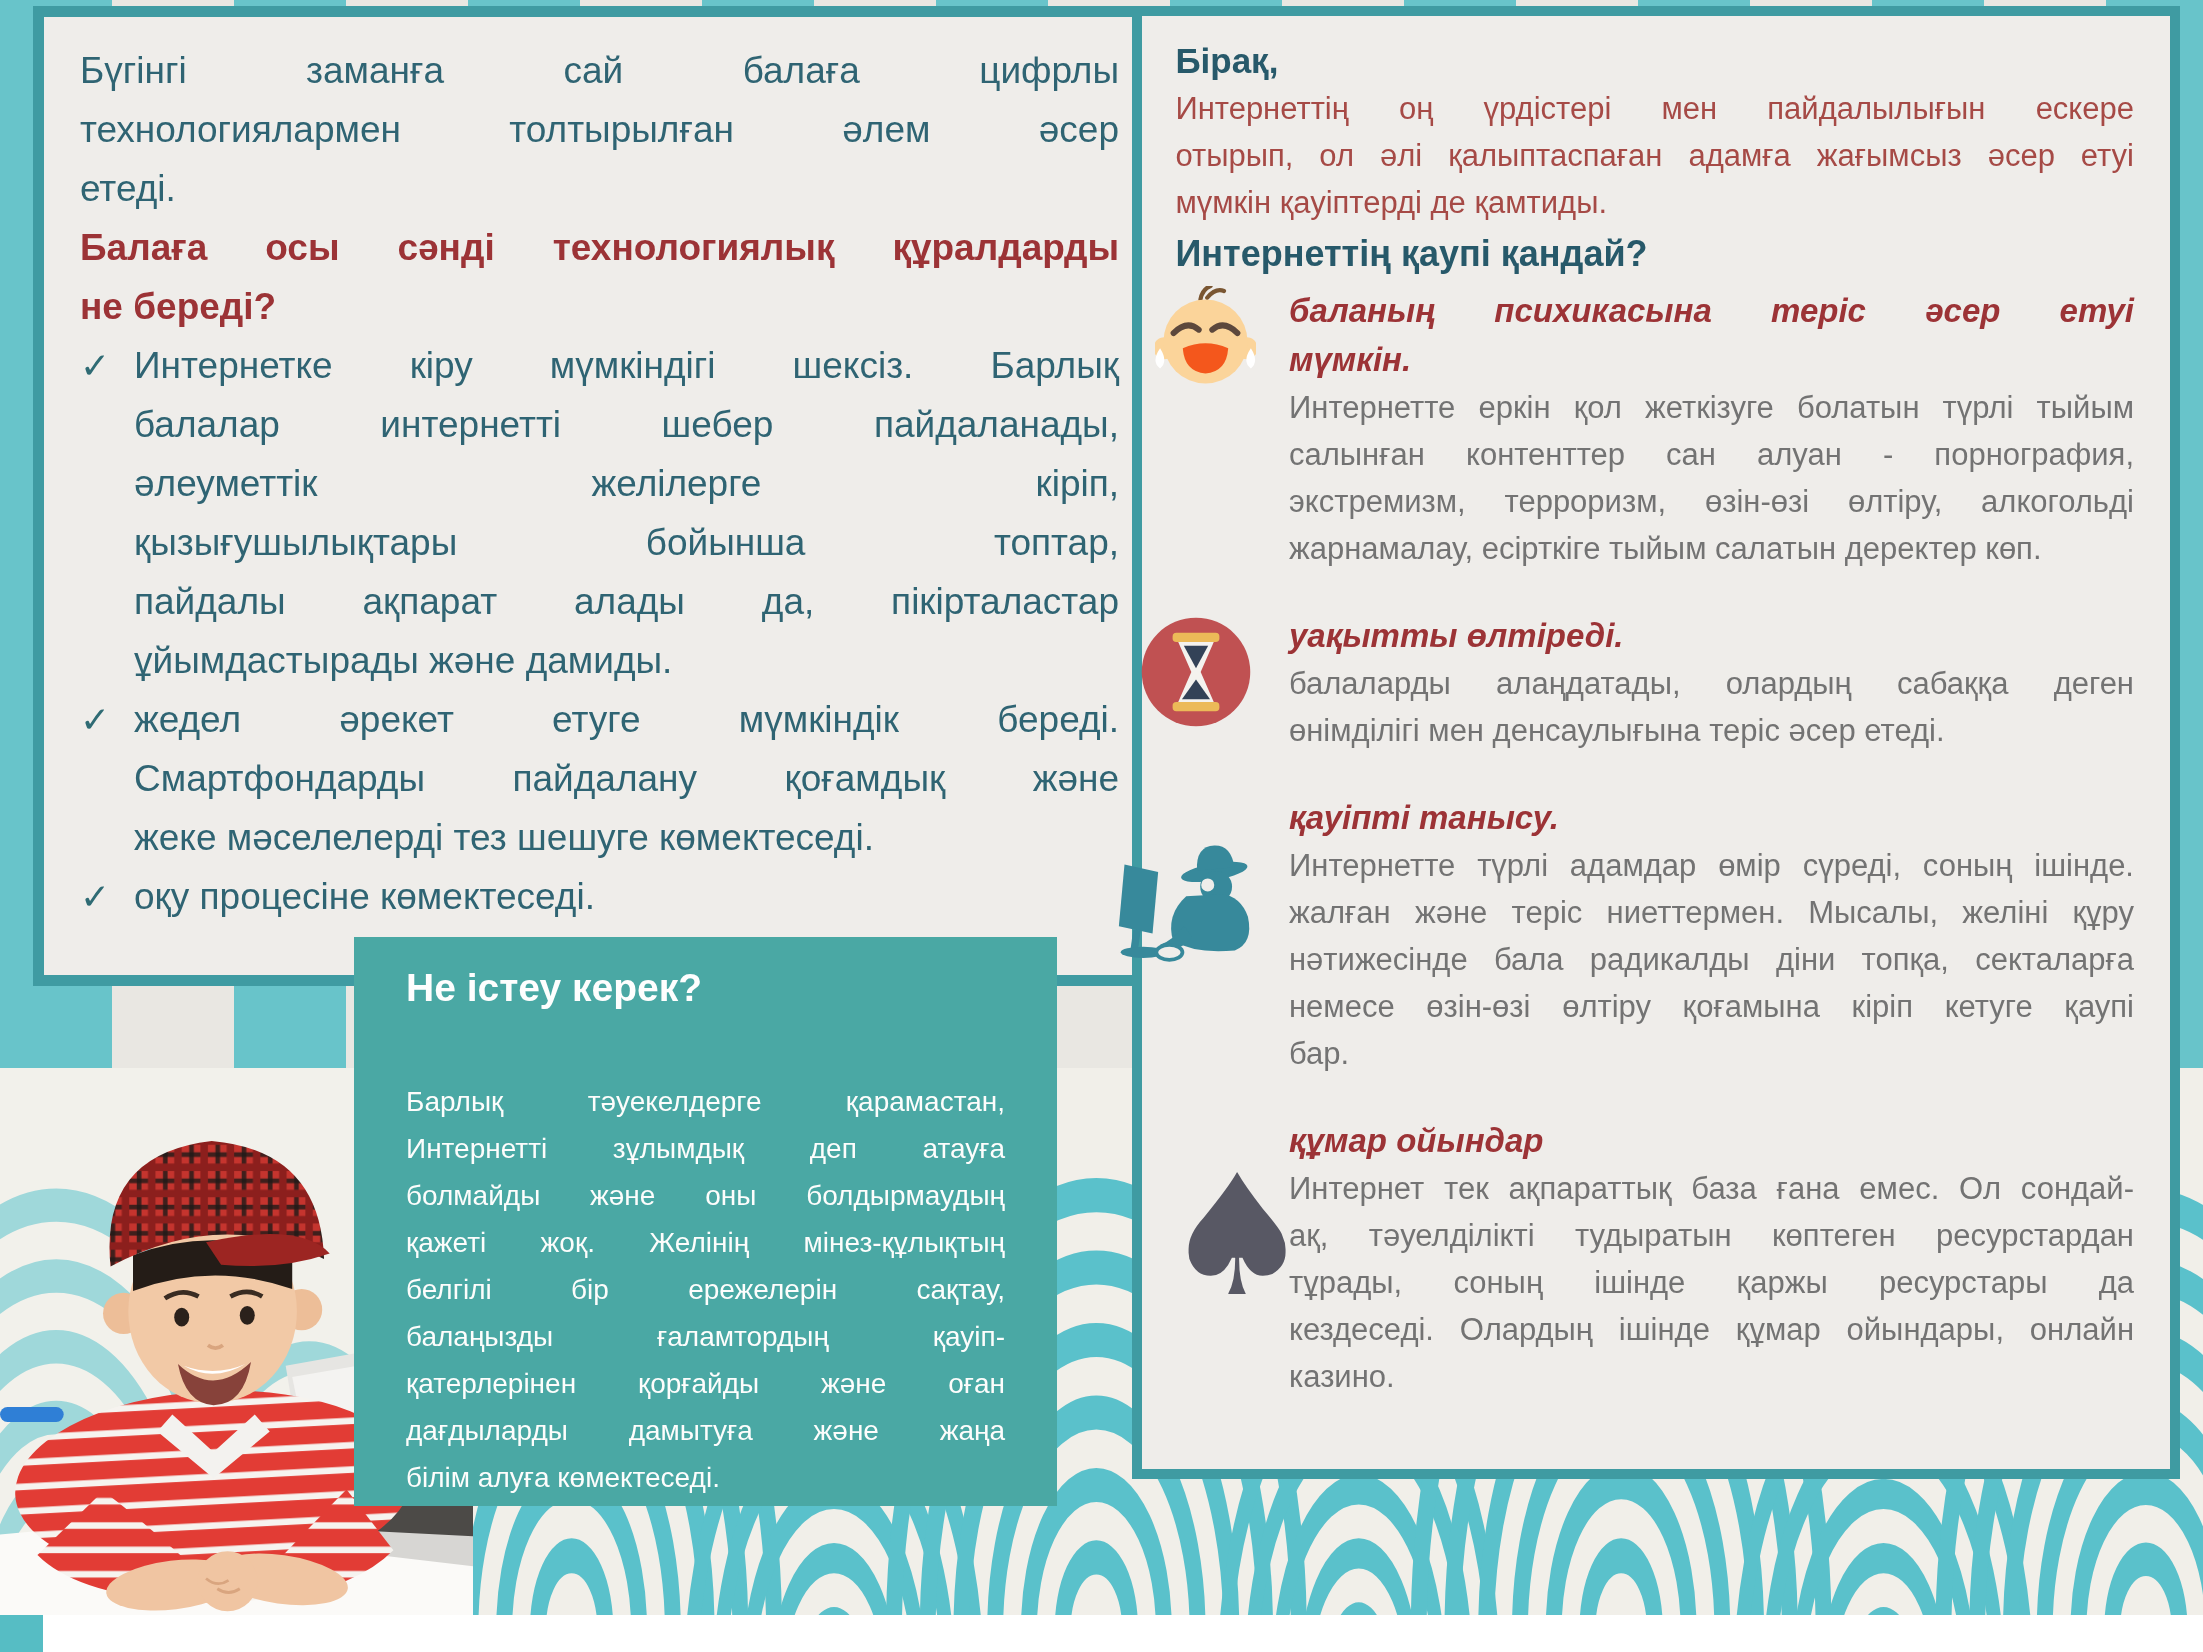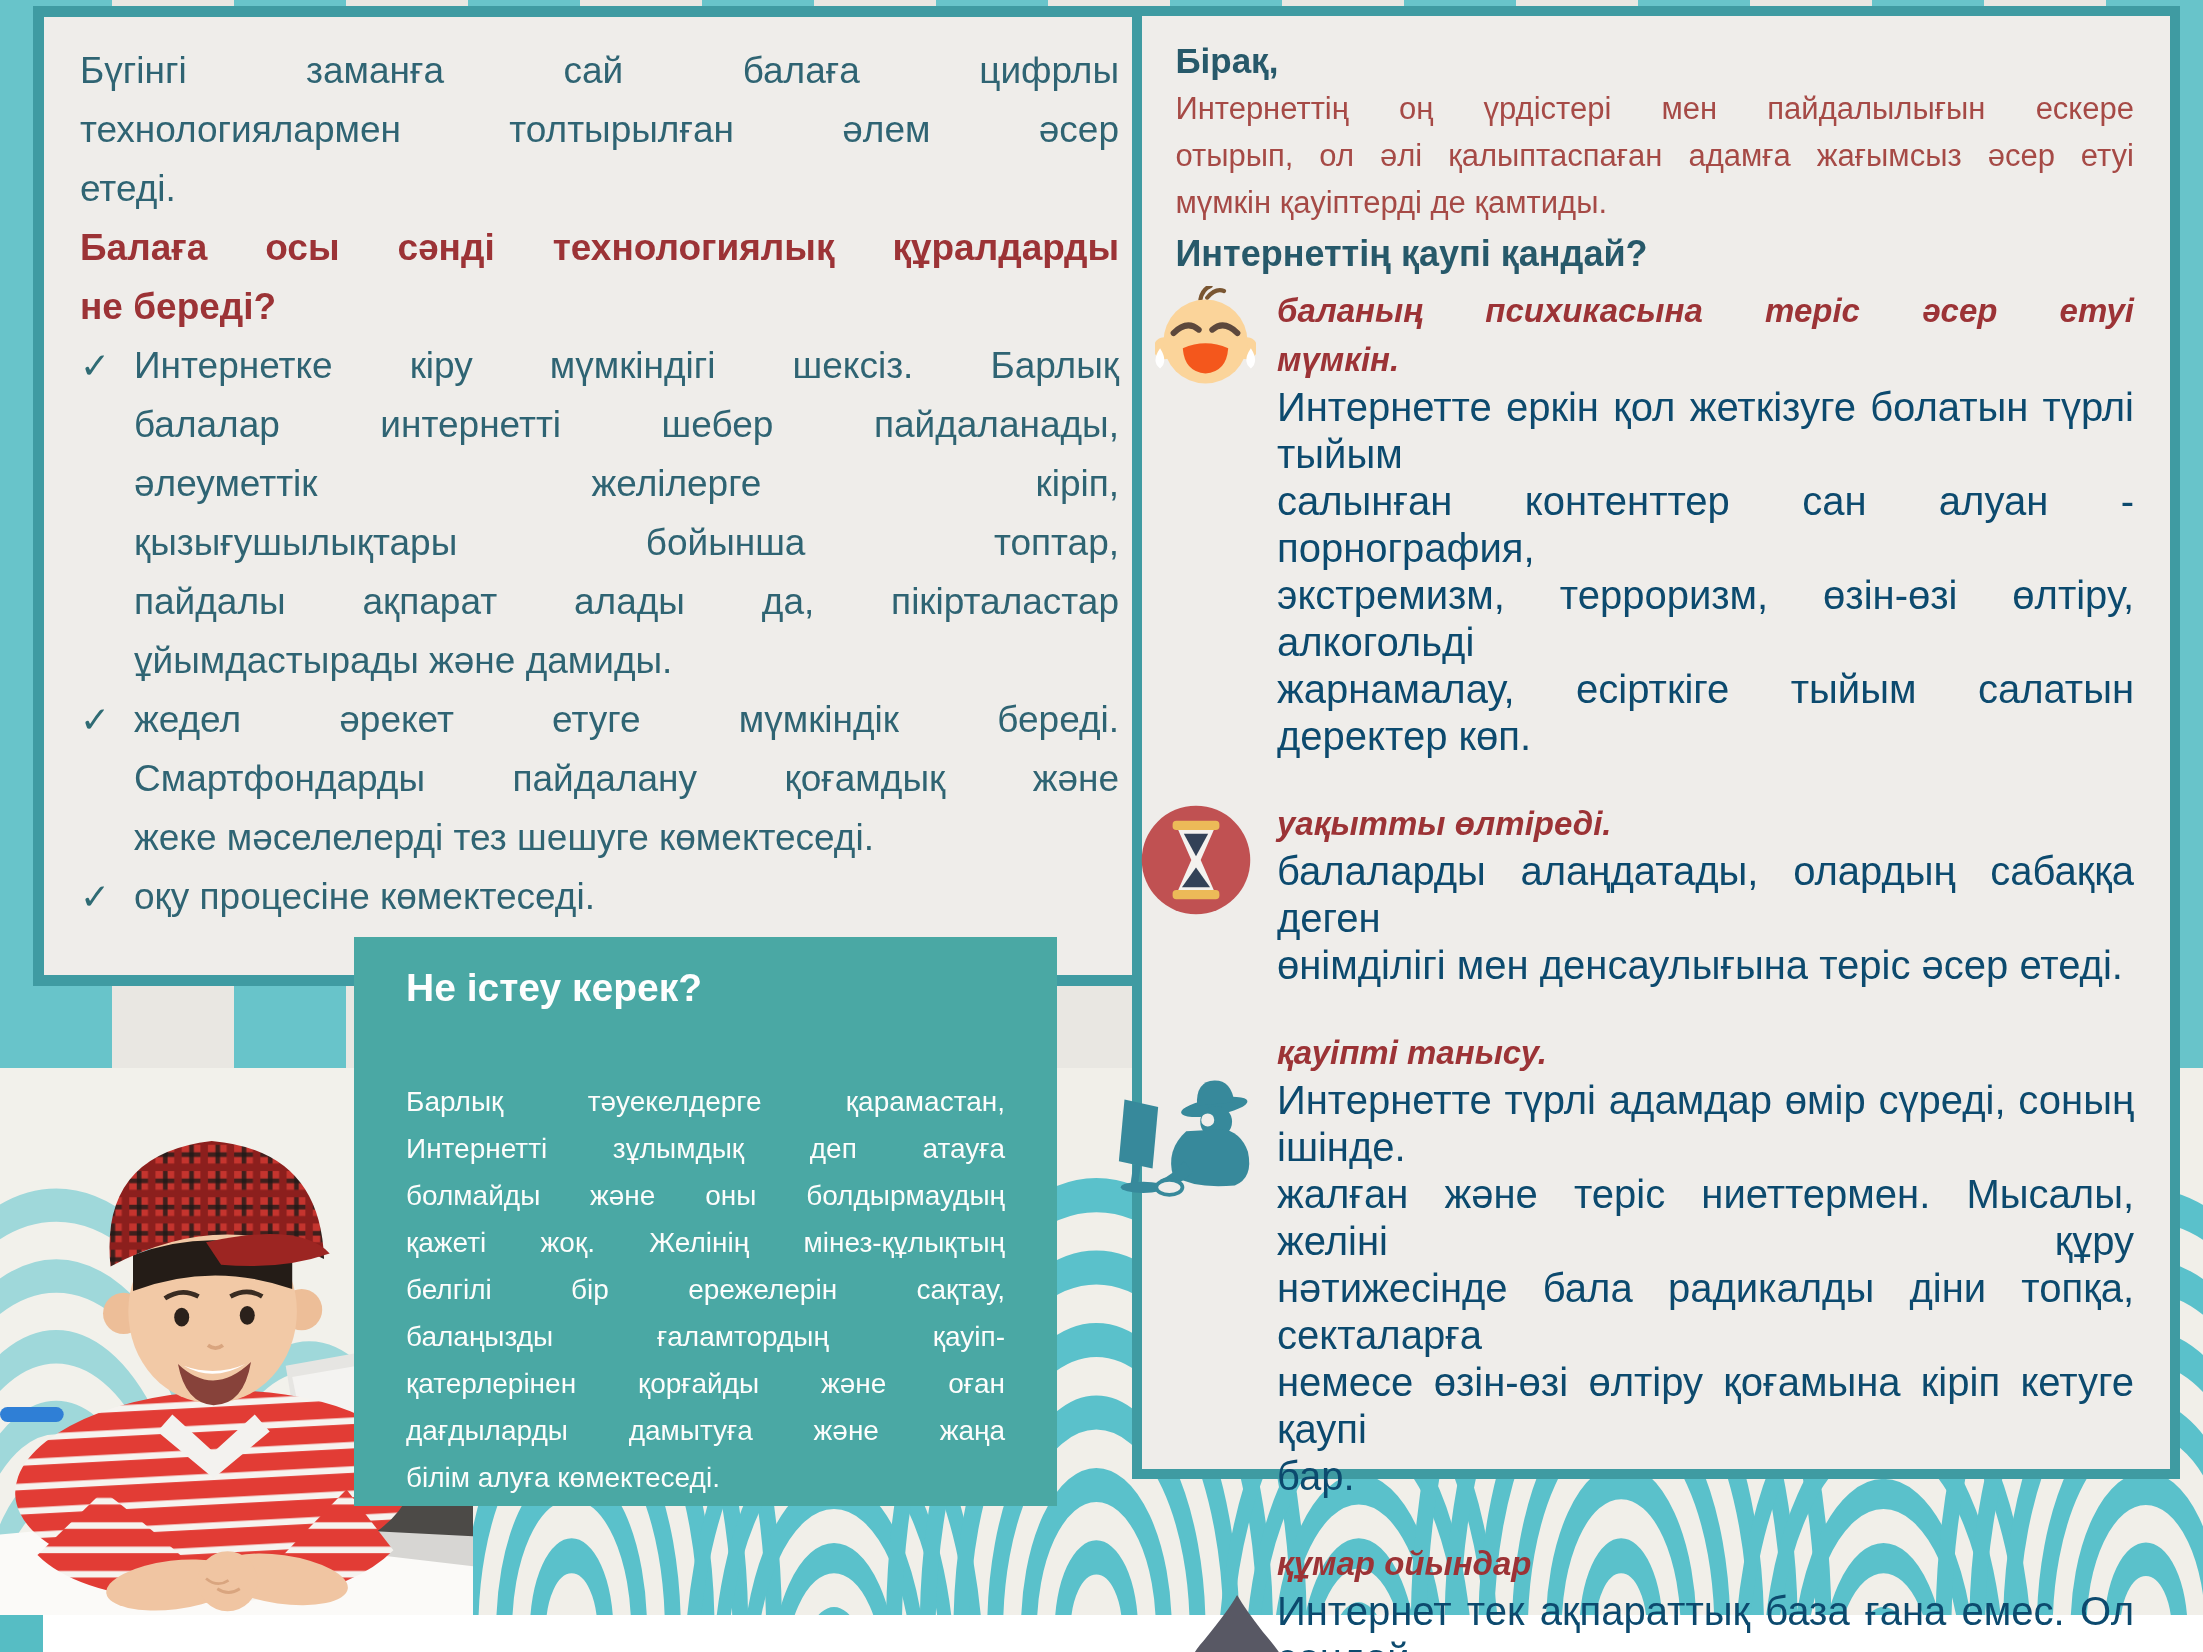--- a/index.html
+++ b/index.html
@@ -35,26 +35,26 @@
   .action-box{position:absolute;left:354px;top:937px;width:703px;height:569px;
     background:#4aa8a4;z-index:3;box-sizing:border-box;padding:26px 52px;}
   .action-title{font-size:39px;font-weight:bold;color:#fefefe;line-height:49px;}
   .action-line{font-size:28px;line-height:47px;color:#fdfdfc;margin-top:0;}
   .action-body{margin-top:66px;}
 
   
   .rp-but{font-size:35px;font-weight:bold;color:#27596a;line-height:49px;margin-left:9.4px;}
   .rp-red{font-size:31px;line-height:47px;color:#a64a46;margin-left:9.4px;}
   .rp-q{font-size:36px;font-weight:bold;color:#27596a;line-height:52px;margin:1.9px 0 5.6px 9.4px;}
-  .danger{display:flex;margin-bottom:39px;}
+  .danger{display:flex;margin-bottom:39px;gap:12px;}
   .danger:last-child{margin-bottom:0;}
   .icon-col{flex:0 0 111px;width:111px;position:relative;}
   .danger-text{flex:1;}
   .d-title{font-size:33px;line-height:49px;font-weight:bold;font-style:italic;color:#9c3336;}
-  .d-line{font-size:40px;line-height:47px;color:#0c4a6e;}
+  .d-line{font-size:31px;line-height:47px;color:#737373;}
 
   
   .icon{position:relative;display:block;}
   .baby-icon{left:-11.2px;top:0;}
   .hourglass-icon{left:-28px;top:3.7px;}
   .spy-icon{left:-49px;top:43px;}
   .spade-icon{left:-3.7px;top:37px;font-size:167px;line-height:1;color:#585864;
               font-family:"DejaVu Sans",sans-serif;}
 </style>
 </head>

